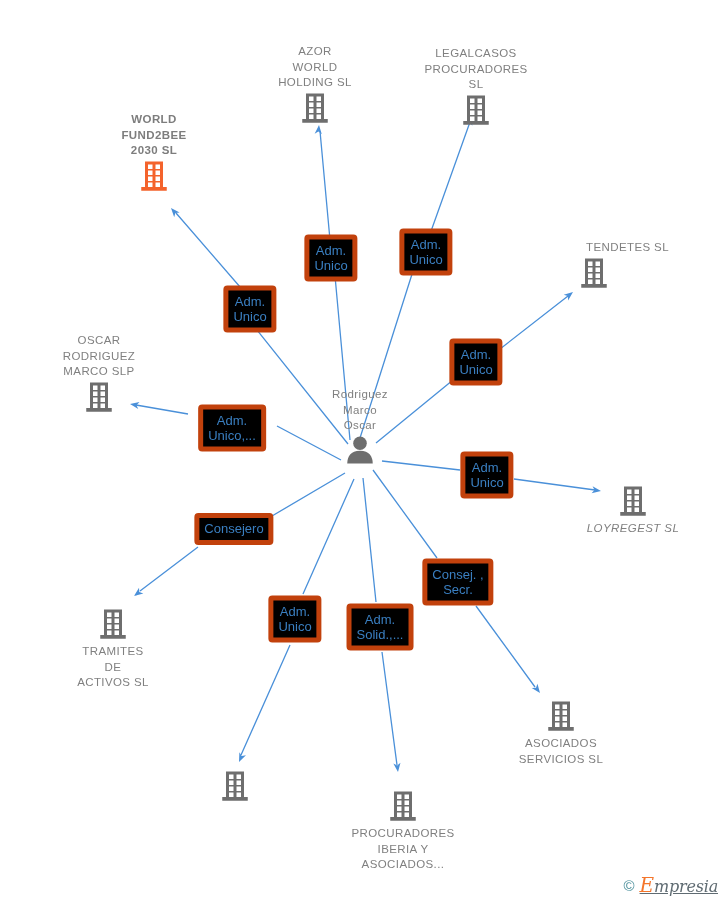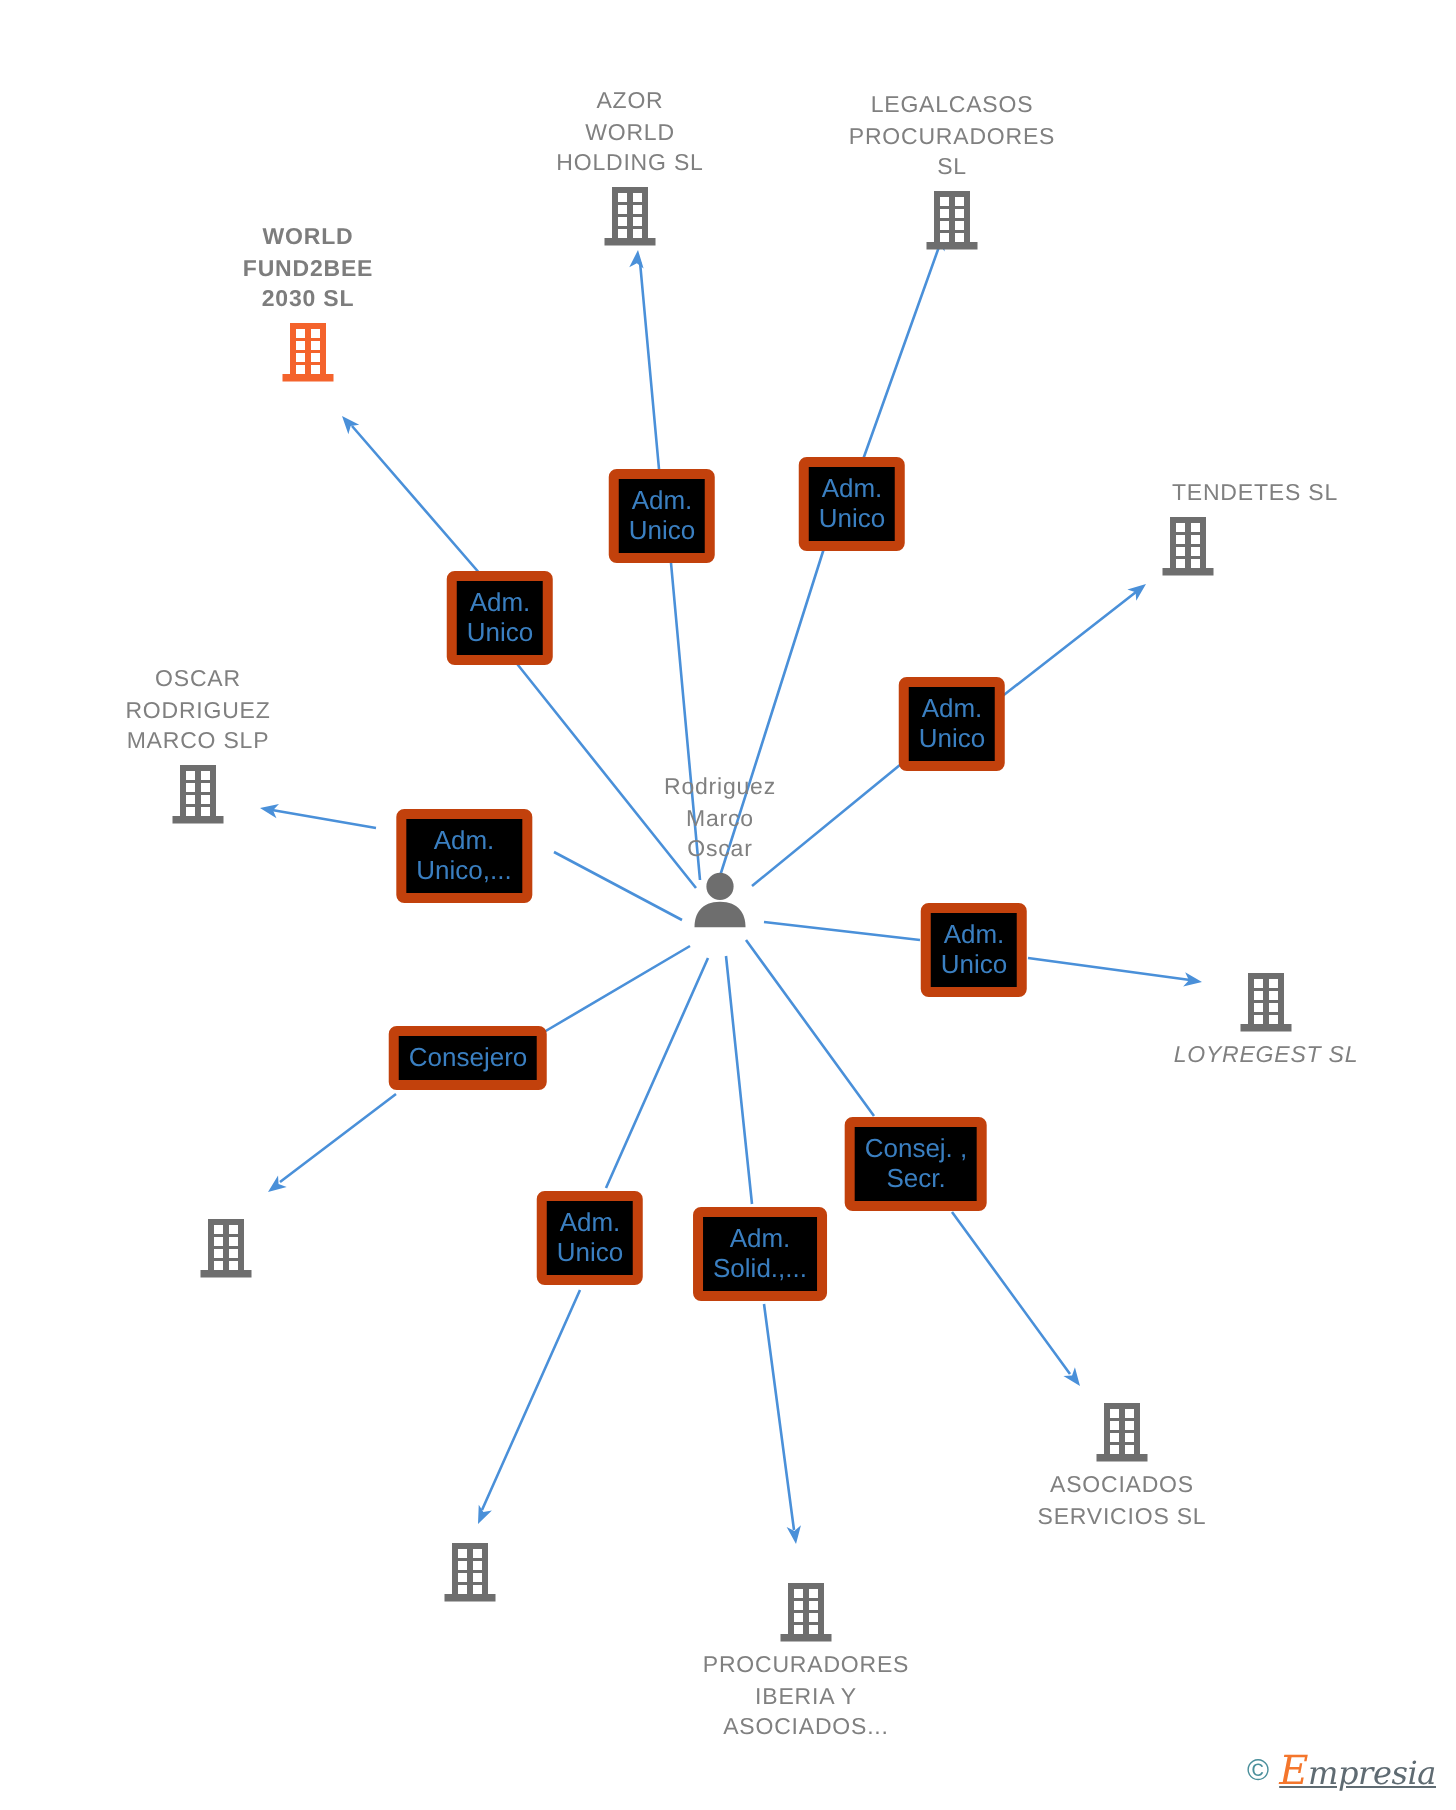--- a/index.html
+++ b/index.html
@@ -275,21 +275,23 @@
               <rect x="12" y="6" width="6" height="6" fill="#ffffff"></rect>
               <rect x="22" y="6" width="6" height="6" fill="#ffffff"></rect>
               <rect x="12" y="14" width="6" height="6" fill="#ffffff"></rect>
               <rect x="22" y="14" width="6" height="6" fill="#ffffff"></rect>
               <rect x="12" y="22" width="6" height="6" fill="#ffffff"></rect>
               <rect x="22" y="22" width="6" height="6" fill="#ffffff"></rect>
               <rect x="22" y="30" width="6" height="6" fill="#ffffff"></rect>
               <rect x="12" y="30" width="6" height="6" fill="#ffffff"></rect>
             </g>
           </svg>
-        </span></div>
+        </span><span class="lbl">TRAMITES
+DE
+ACTIVOS  SL</span></div>
       <div class="node labeltop" style="left: 99px; top: 332px;"><span class="lbl">OSCAR
 RODRIGUEZ
 MARCO  SLP</span><span style="display: block;">
           <svg viewBox="0 0 40 44" width="30" height="33" class="ico">
             <g fill="#6e6e6e">
               <rect x="8" y="2" width="24" height="34"></rect>
               <rect x="3" y="36" width="34" height="5"></rect>
               <rect x="12" y="6" width="6" height="6" fill="#ffffff"></rect>
               <rect x="22" y="6" width="6" height="6" fill="#ffffff"></rect>
               <rect x="12" y="14" width="6" height="6" fill="#ffffff"></rect>

